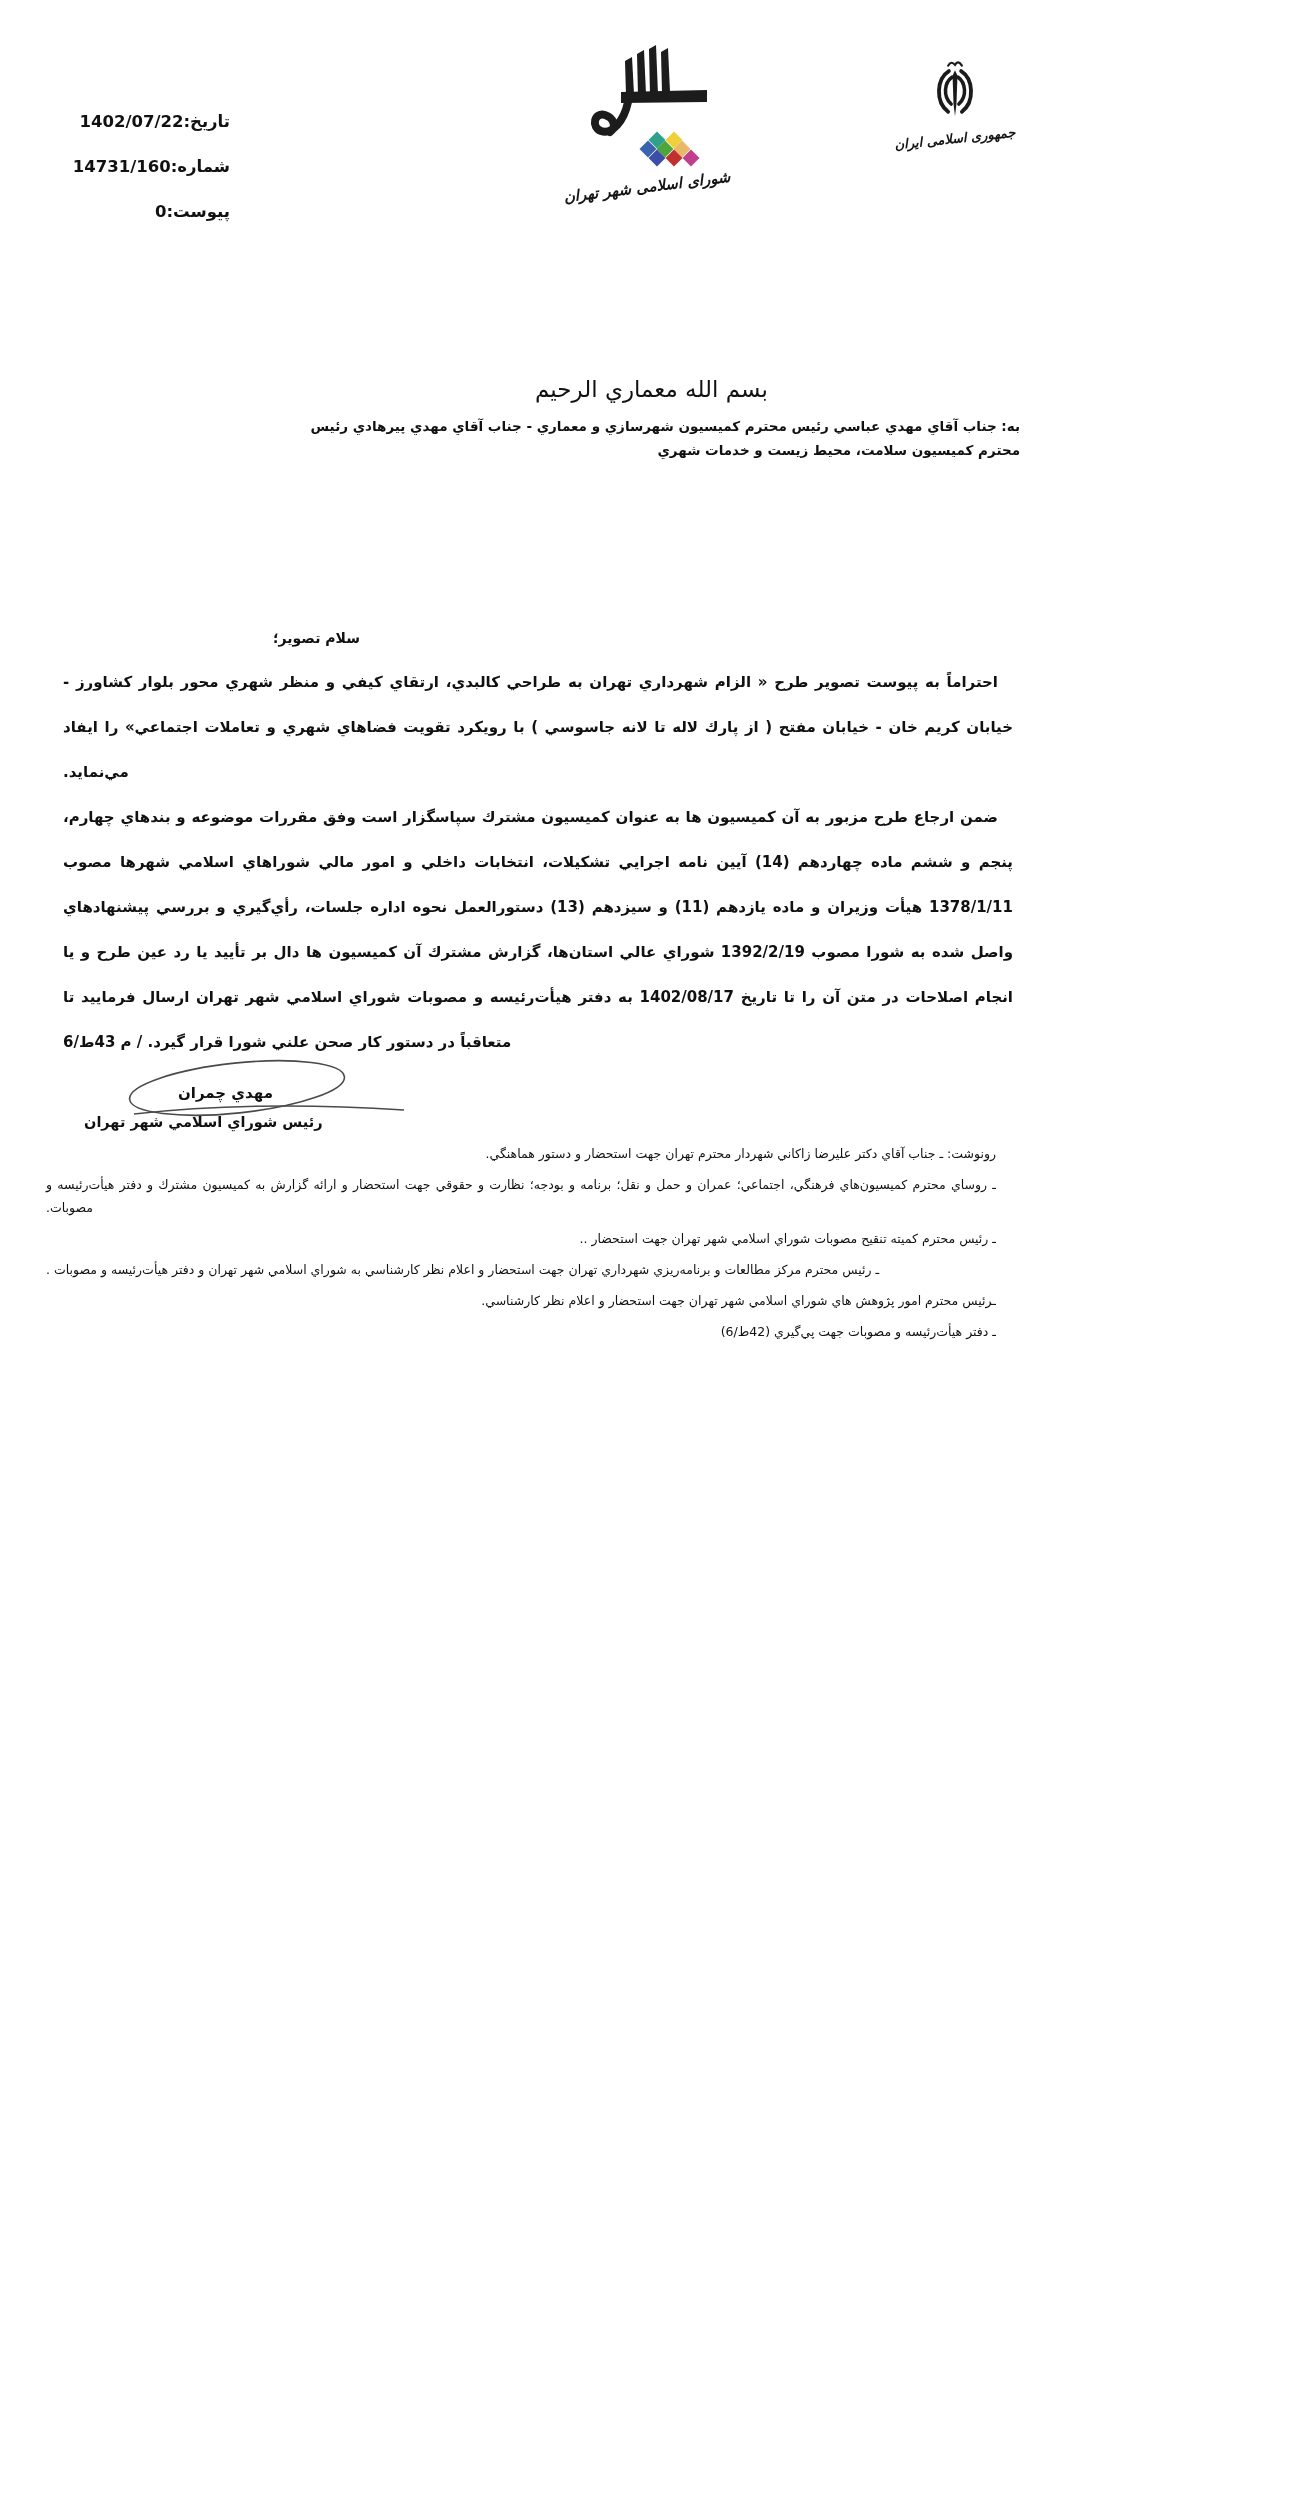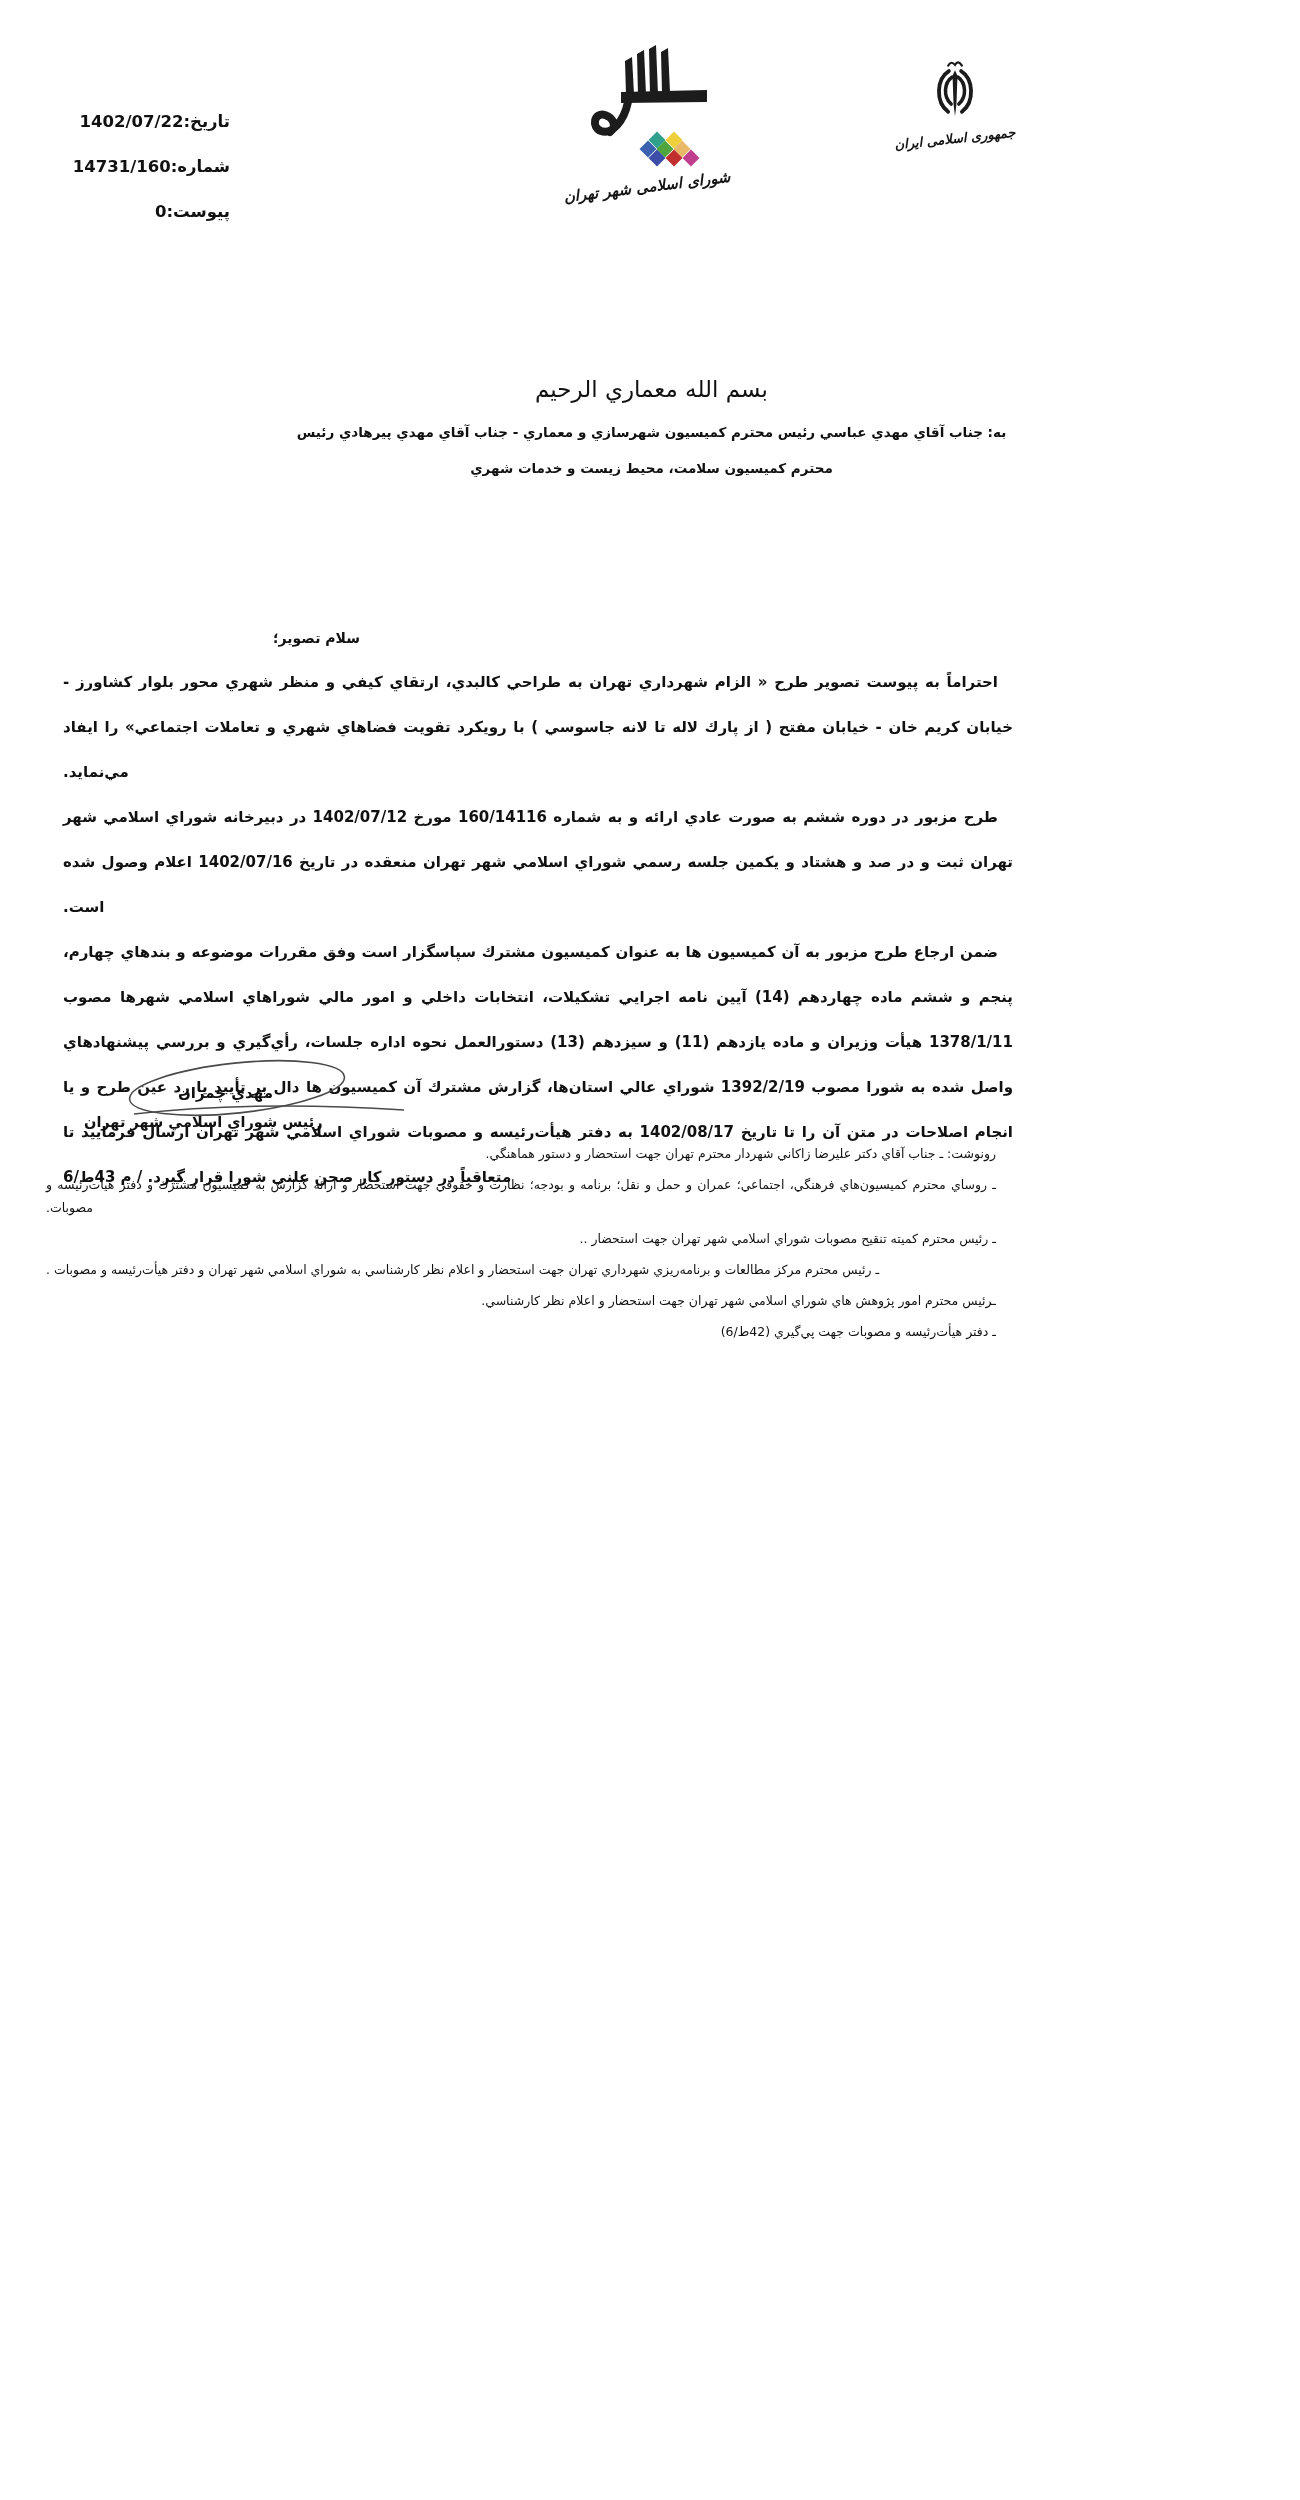--- a/index.html
+++ b/index.html
@@ -19,21 +19,21 @@
                 font-size:15px;transform:rotate(-7deg);direction:rtl;color:#141414;}
 
   
   .emblem{left:890px;top:58px;width:130px;text-align:center;}
   .emblem .cap{display:block;margin-top:3px;font-style:italic;font-weight:700;
                font-size:13px;transform:rotate(-6deg);direction:rtl;color:#141414;}
 
   
   .upper{left:283px;top:376px;width:737px;direction:rtl;}
   .bismillah{text-align:center;font-size:23px;font-weight:400;margin:0 0 12px 0;}
-  .addressee{text-align:center;font-weight:700;font-size:13.5px;line-height:36px;margin:0 0 10px 0;}
+  .addressee{text-align:right;font-weight:700;font-size:13.5px;line-height:24px;margin:0 0 10px 0;}
   .subject{font-weight:700;font-size:21.5px;line-height:38px;margin:0;
            text-align:justify;text-align-last:left;}
 
   
   .salutation{left:63px;top:630px;width:747px;direction:rtl;text-align:left;
               font-weight:700;font-size:14px;}
 
   
   .bodytext{left:63px;top:660px;width:950px;direction:rtl;}
   .bodytext p{margin:0;font-weight:700;font-size:15px;line-height:45px;
@@ -110,21 +110,20 @@
   <div class="bismillah">بسم الله معماري الرحيم</div>
   <div class="addressee">به: جناب آقاي مهدي عباسي رئيس محترم كميسيون شهرسازي و معماري - جناب آقاي مهدي پيرهادي رئيس محترم كميسيون سلامت، محيط زيست و خدمات شهري</div>
 </div>
 
 <div class="abs salutation">
   <span style="margin-left:210px;">سلام تصوير؛</span>
 </div>
 
 <div class="abs bodytext">
   <p>احتراماً به پيوست تصوير طرح « الزام شهرداري تهران به طراحي كالبدي، ارتقاي كيفي و منظر شهري محور بلوار كشاورز - خيابان كريم خان - خيابان مفتح ( از پارك لاله تا لانه جاسوسي ) با رويكرد تقويت فضاهاي شهري و تعاملات اجتماعي» را ايفاد مي‌نمايد.</p>
-  <p>طرح مزبور در دوره ششم به صورت عادي ارائه و به شماره 160/14116 مورخ 1402/07/12 در دبيرخانه شوراي اسلامي شهر تهران ثبت و در صد و هشتاد و يكمين جلسه رسمي شوراي اسلامي شهر تهران منعقده در تاريخ 1402/07/16 اعلام وصول شده است.</p>
   <p>ضمن ارجاع طرح مزبور به آن كميسيون ها به عنوان كميسيون مشترك سپاسگزار است وفق مقررات موضوعه و بندهاي چهارم، پنجم و ششم ماده چهاردهم (14) آيين نامه اجرايي تشكيلات، انتخابات داخلي و امور مالي شوراهاي اسلامي شهرها مصوب 1378/1/11 هيأت وزيران و ماده يازدهم (11) و سيزدهم (13) دستورالعمل نحوه اداره جلسات، رأي‌گيري و بررسي پيشنهادهاي واصل شده به شورا مصوب 1392/2/19 شوراي عالي استان‌ها، گزارش مشترك آن كميسيون ها دال بر تأييد يا رد عين طرح و يا انجام اصلاحات در متن آن را تا تاريخ 1402/08/17 به دفتر هيأت‌رئيسه و مصوبات شوراي اسلامي شهر تهران ارسال فرماييد تا متعاقباً در دستور كار صحن علني شورا قرار گيرد. / م 43ط/6</p>
 </div>
 
 <div class="abs sig">
   <svg width="330" height="100" viewBox="0 0 330 100">
     <ellipse cx="155" cy="48" rx="108" ry="25" fill="none" stroke="#4a4a4a" stroke-width="1.6" transform="rotate(-6 155 48)"></ellipse>
     <path d="M52 74 C140 64 230 64 322 70" fill="none" stroke="#4a4a4a" stroke-width="1.4"></path>
   </svg>
   <span class="name">مهدي چمران</span>
   <span class="title">رئيس شوراي اسلامي شهر تهران</span>

